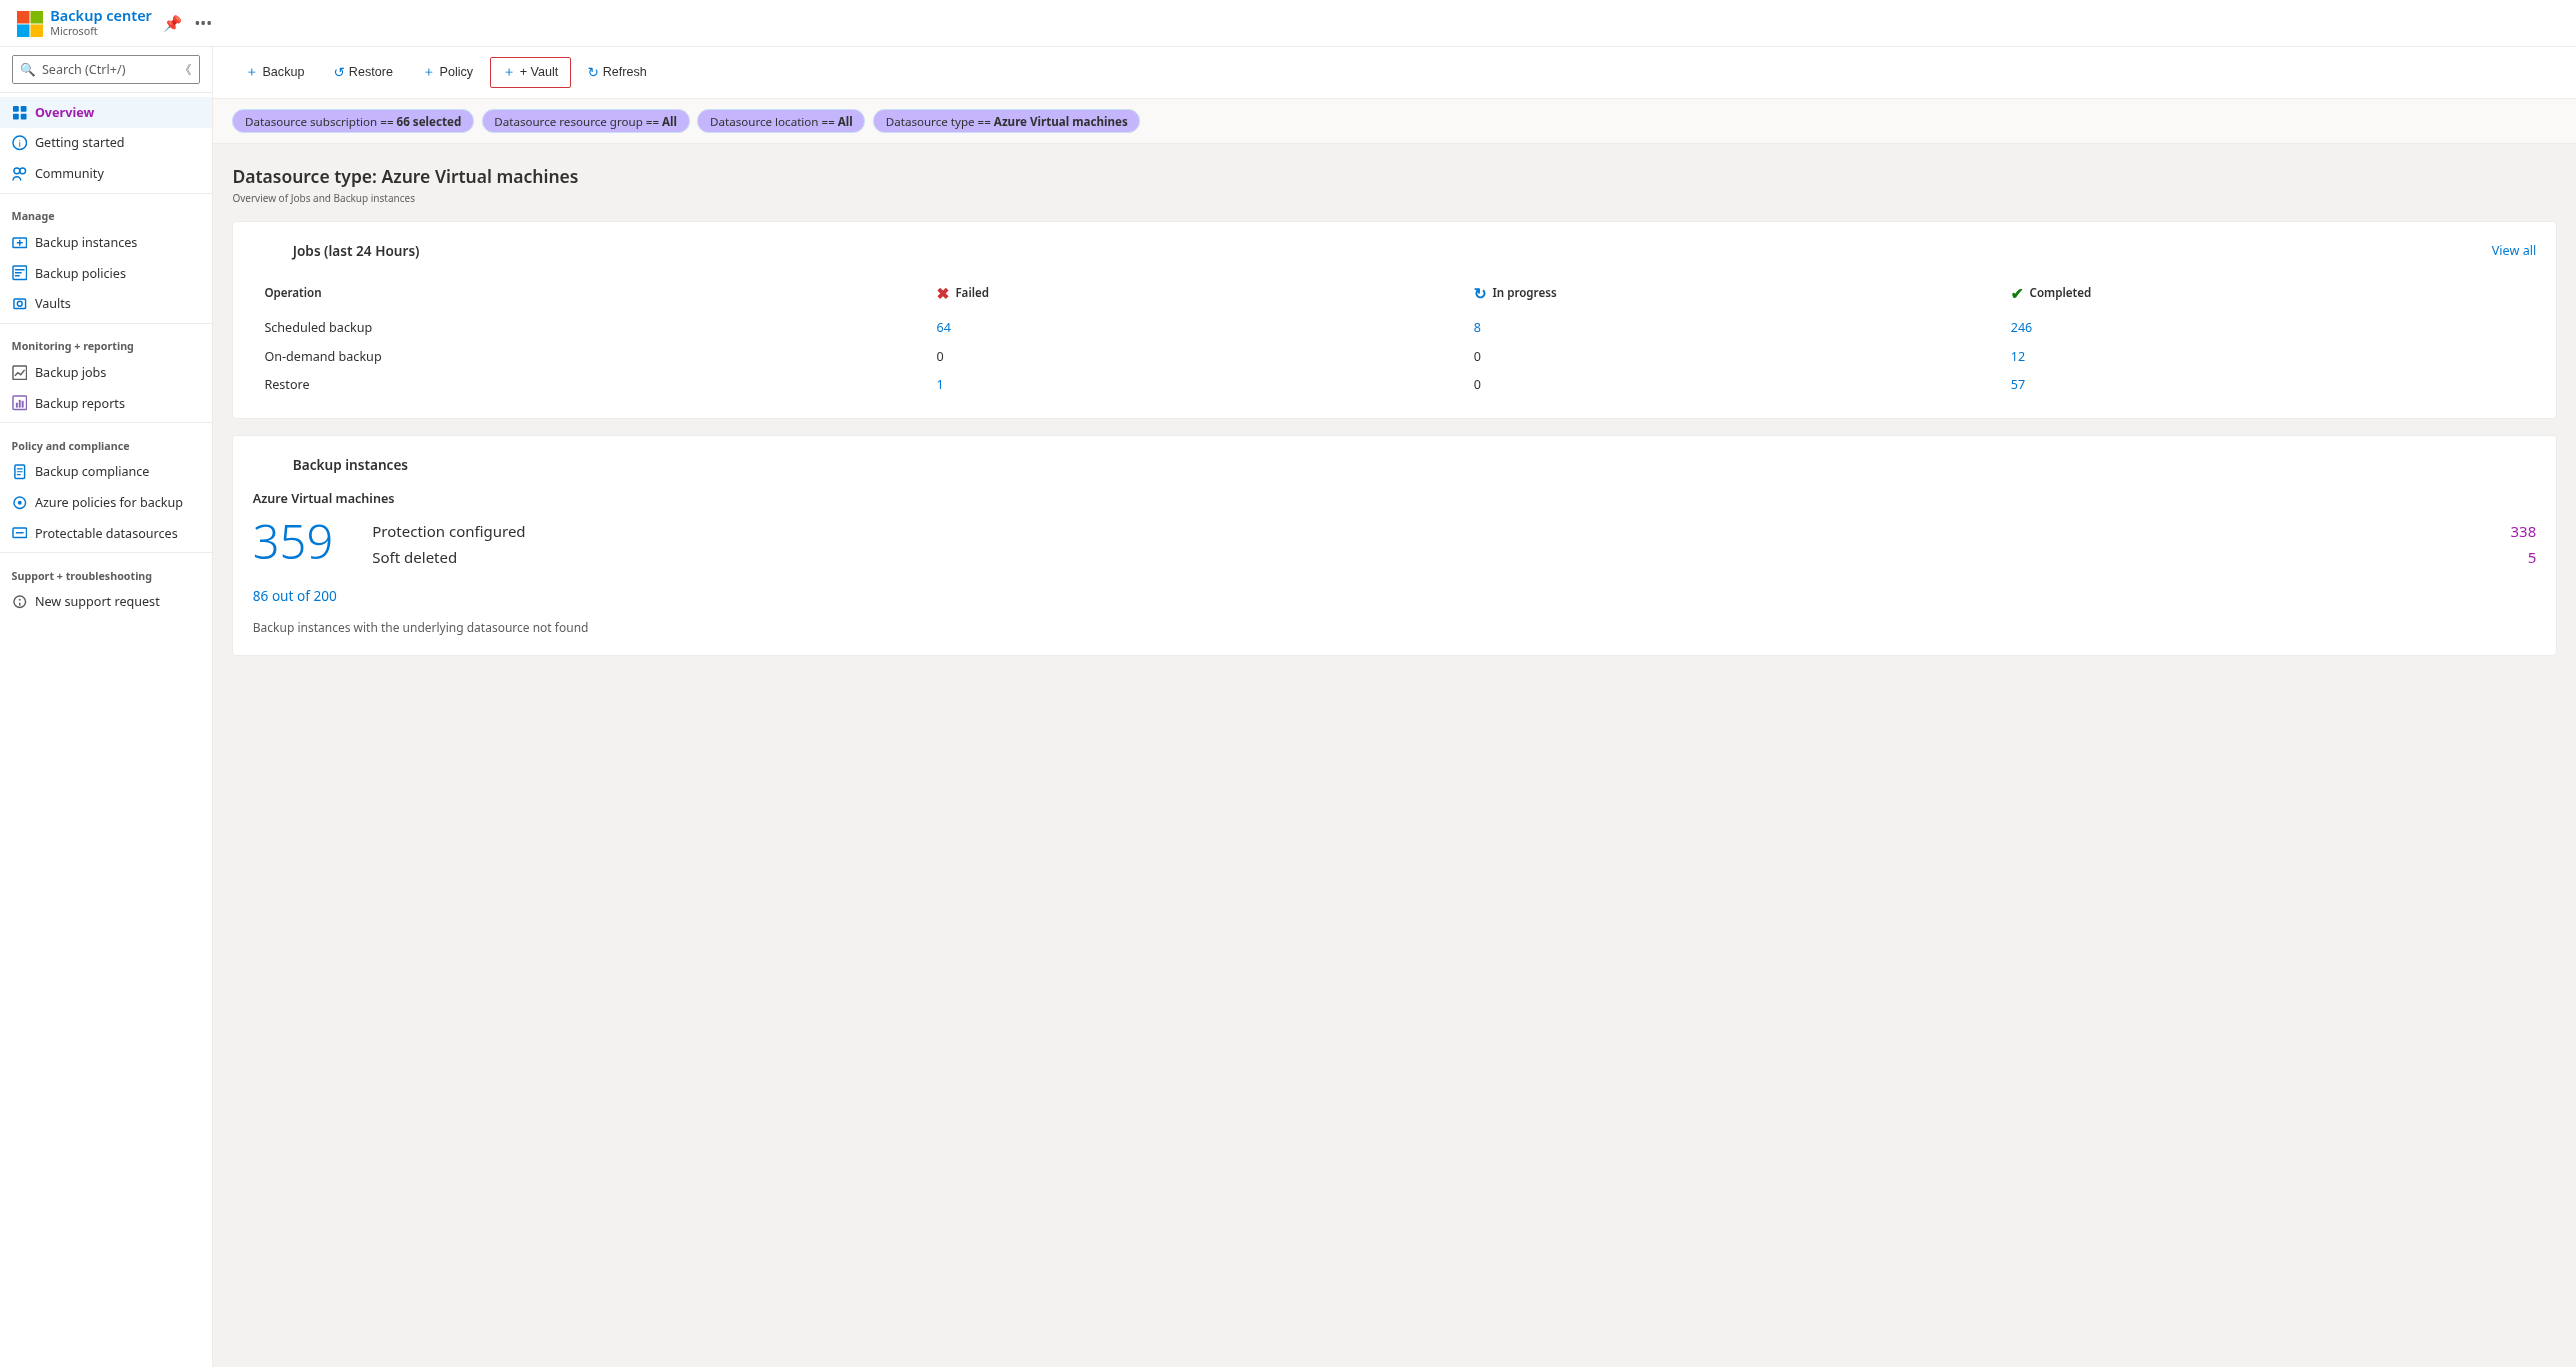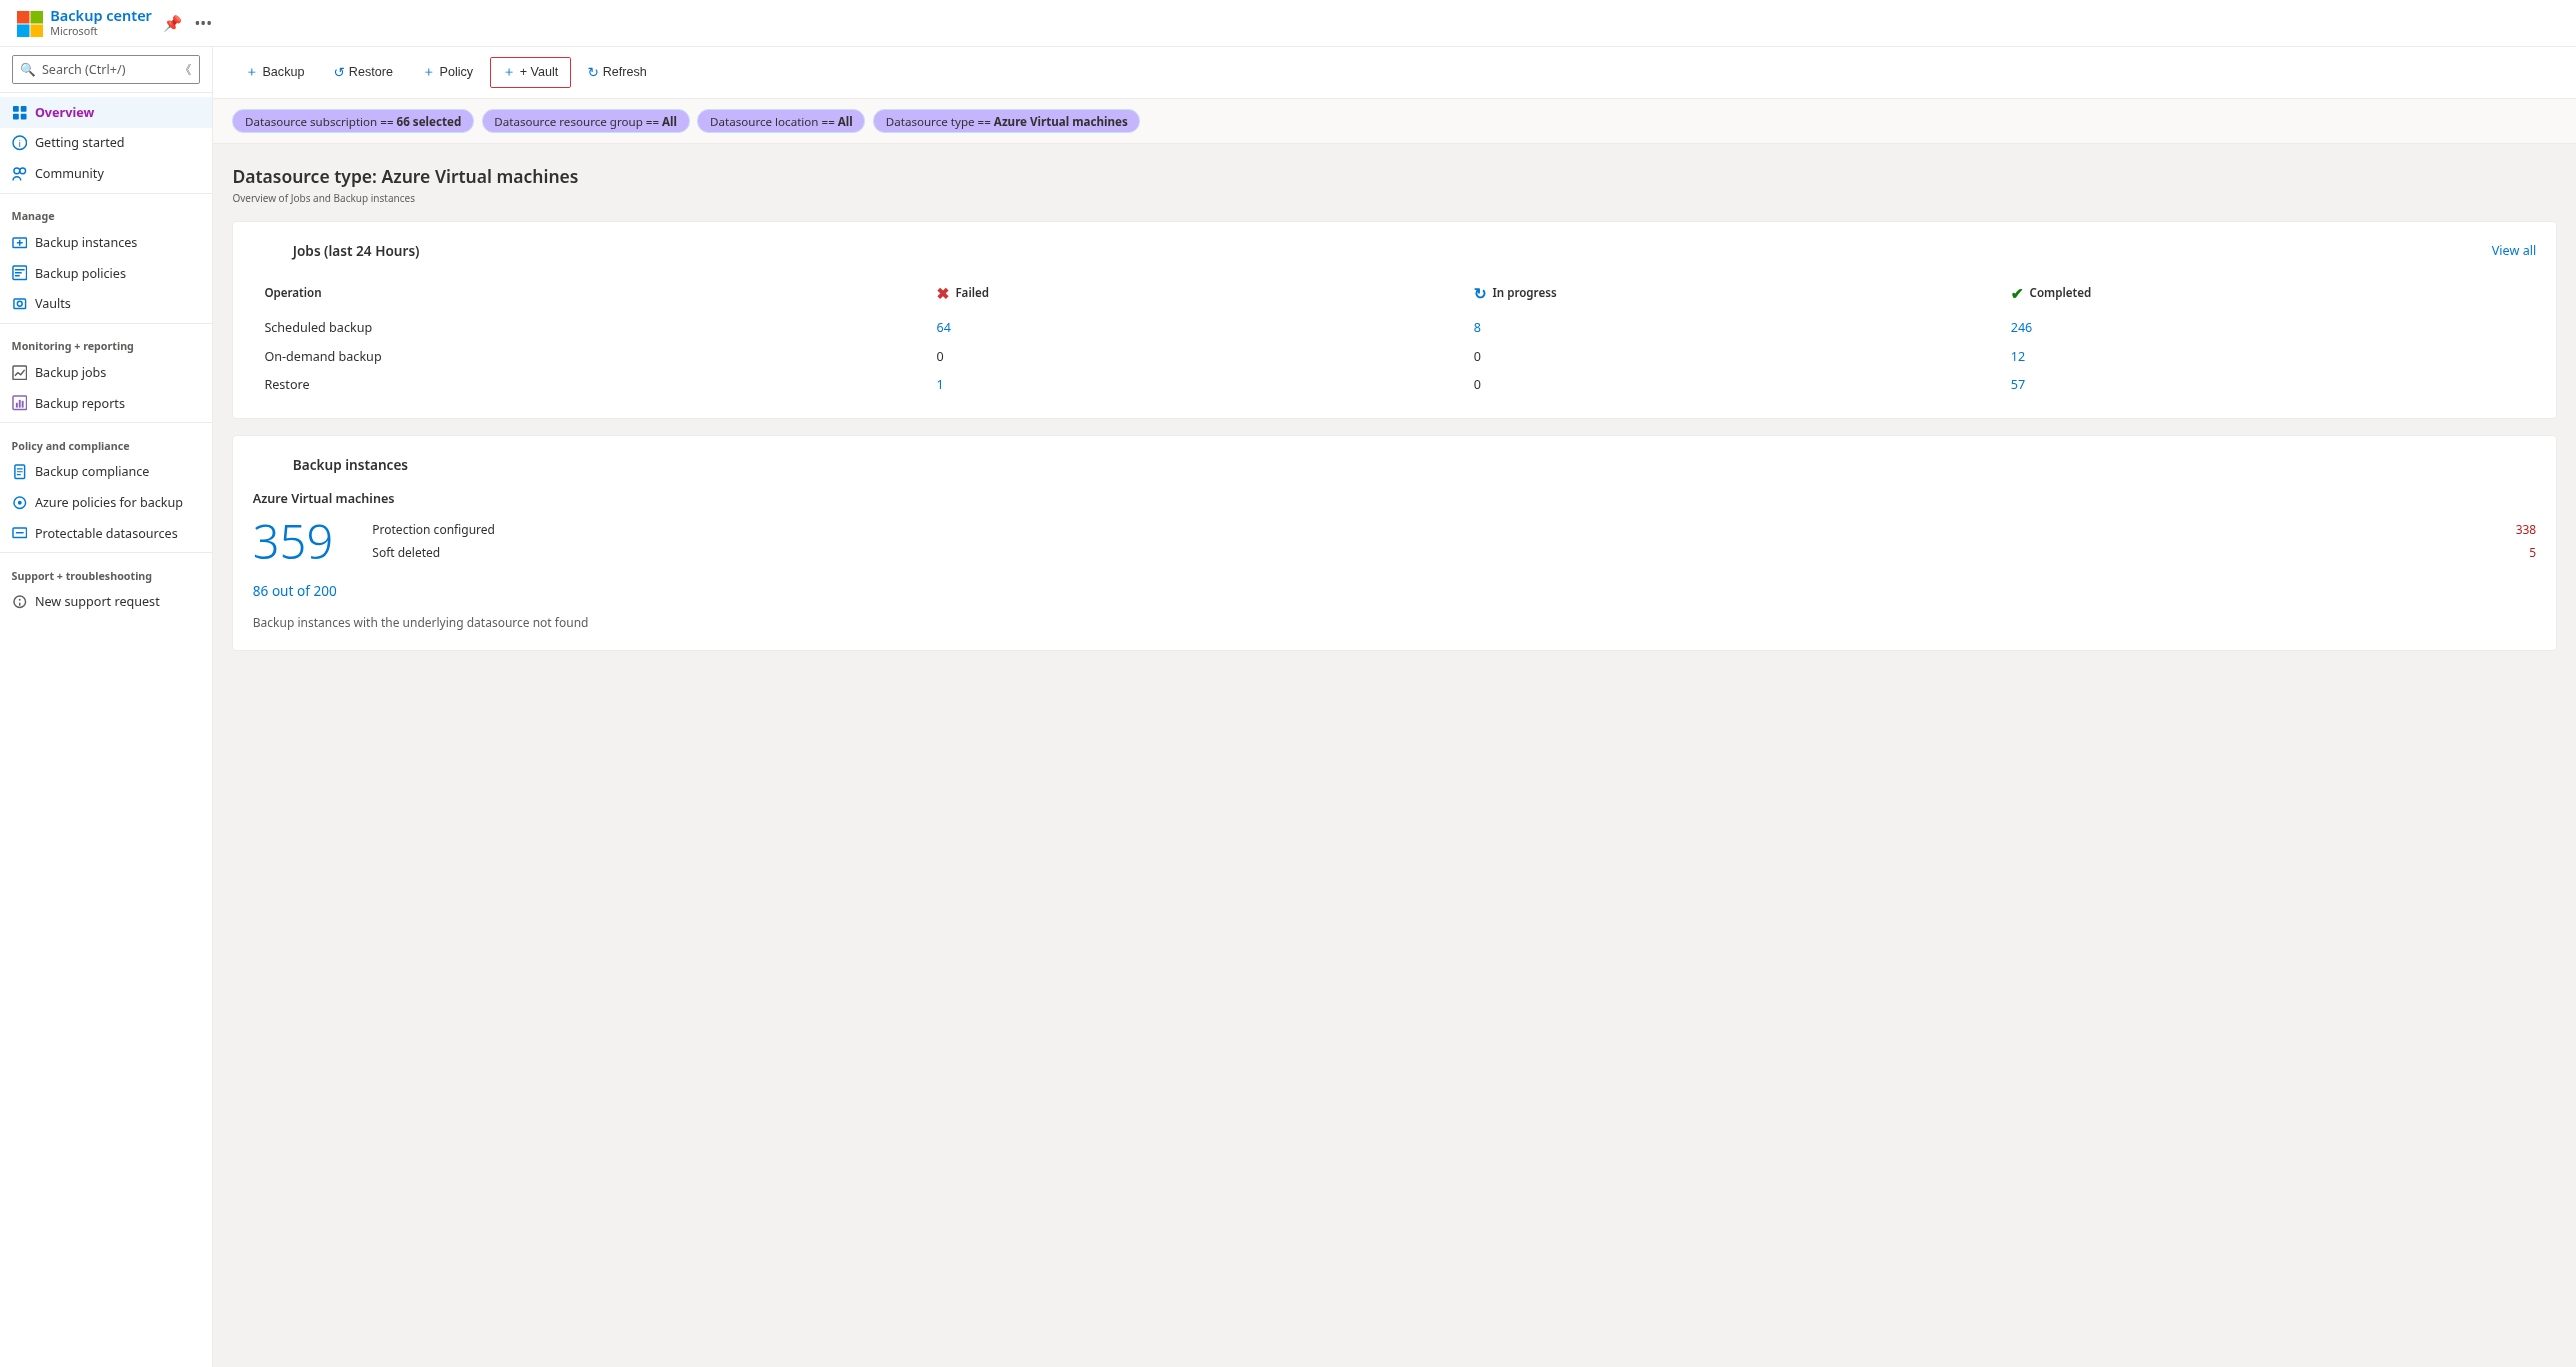--- a/index.html
+++ b/index.html
@@ -67,23 +67,23 @@
     .status-icon-fail { color: #d13438; font-size: 15.5px; }
     .status-icon-progress { color: #0078d4; font-size: 15.5px; }
     .status-icon-complete { color: #107c10; font-size: 15.5px; }
     .link-val { color: #0078d4; cursor: pointer; }
 
     
     .instances-subtitle { font-size: 12.6px; font-weight: 600; color: #323130; margin-bottom: 11.6px; }
     .instances-layout { display: flex; align-items: flex-start; gap: 39px; }
     .instances-count { font-size: 47px; font-weight: 300; color: #0078d4; line-height: 1; }
     .instances-details { flex: 1; }
-    .instances-row { display: flex; justify-content: space-between; padding: 2.9px 0; font-size: 12px; text-align: center; }
+    .instances-row { display: flex; justify-content: space-between; padding: 2.9px 0; font-size: 15px; text-align: center; }
     .instances-row span:first-child { color: #323130; }
-    .instances-row span:last-child { color: #b91c1c; cursor: pointer; }
+    .instances-row span:last-child { color: #a21caf; cursor: pointer; }
     .instances-footer { margin-top: 15.5px; font-size: 12.6px; }
     .instances-footer-link { color: #0078d4; cursor: pointer; font-size: 13.6px; font-weight: 400; }
     .instances-footer-sub { color: #605e5c; font-size: 12px; margin-top: 14px; }
 
     
     .icon-svg { width: 15.5px; height: 15.5px; }
 
     
     ::-webkit-scrollbar { width: 5.8px; }
     ::-webkit-scrollbar-thumb { background: #c8c6c4; border-radius: 2.9px; }

